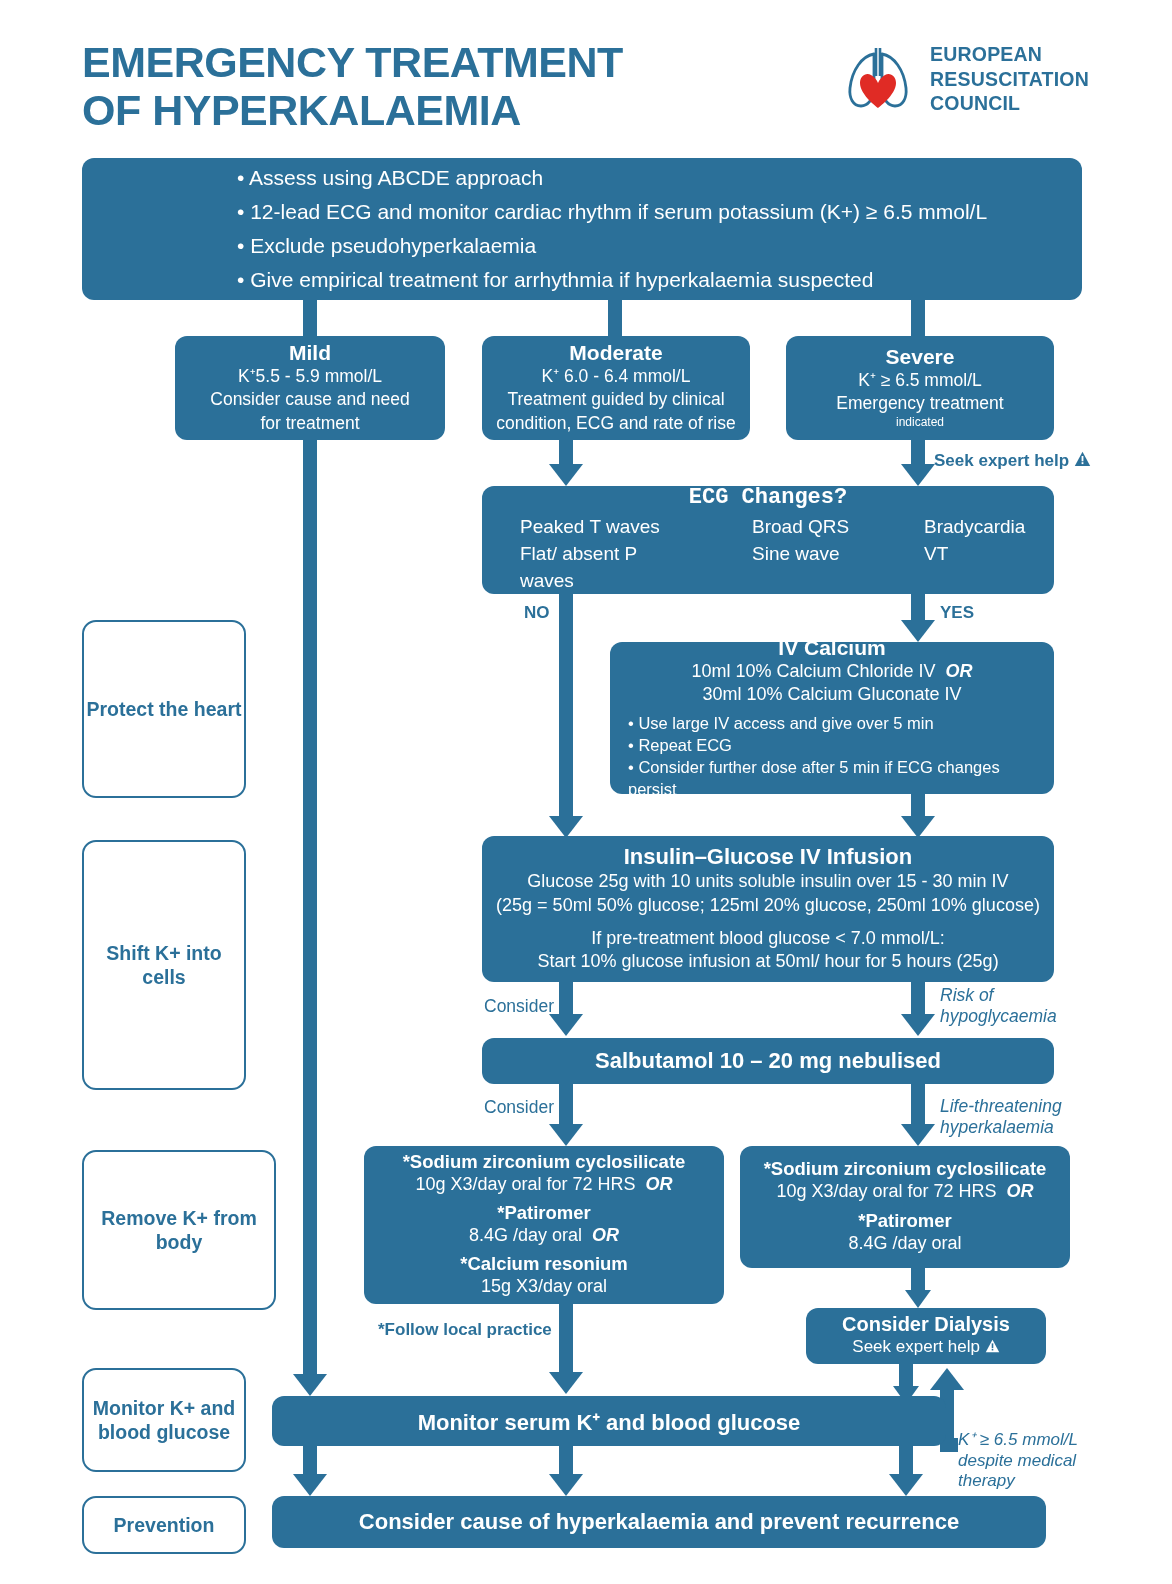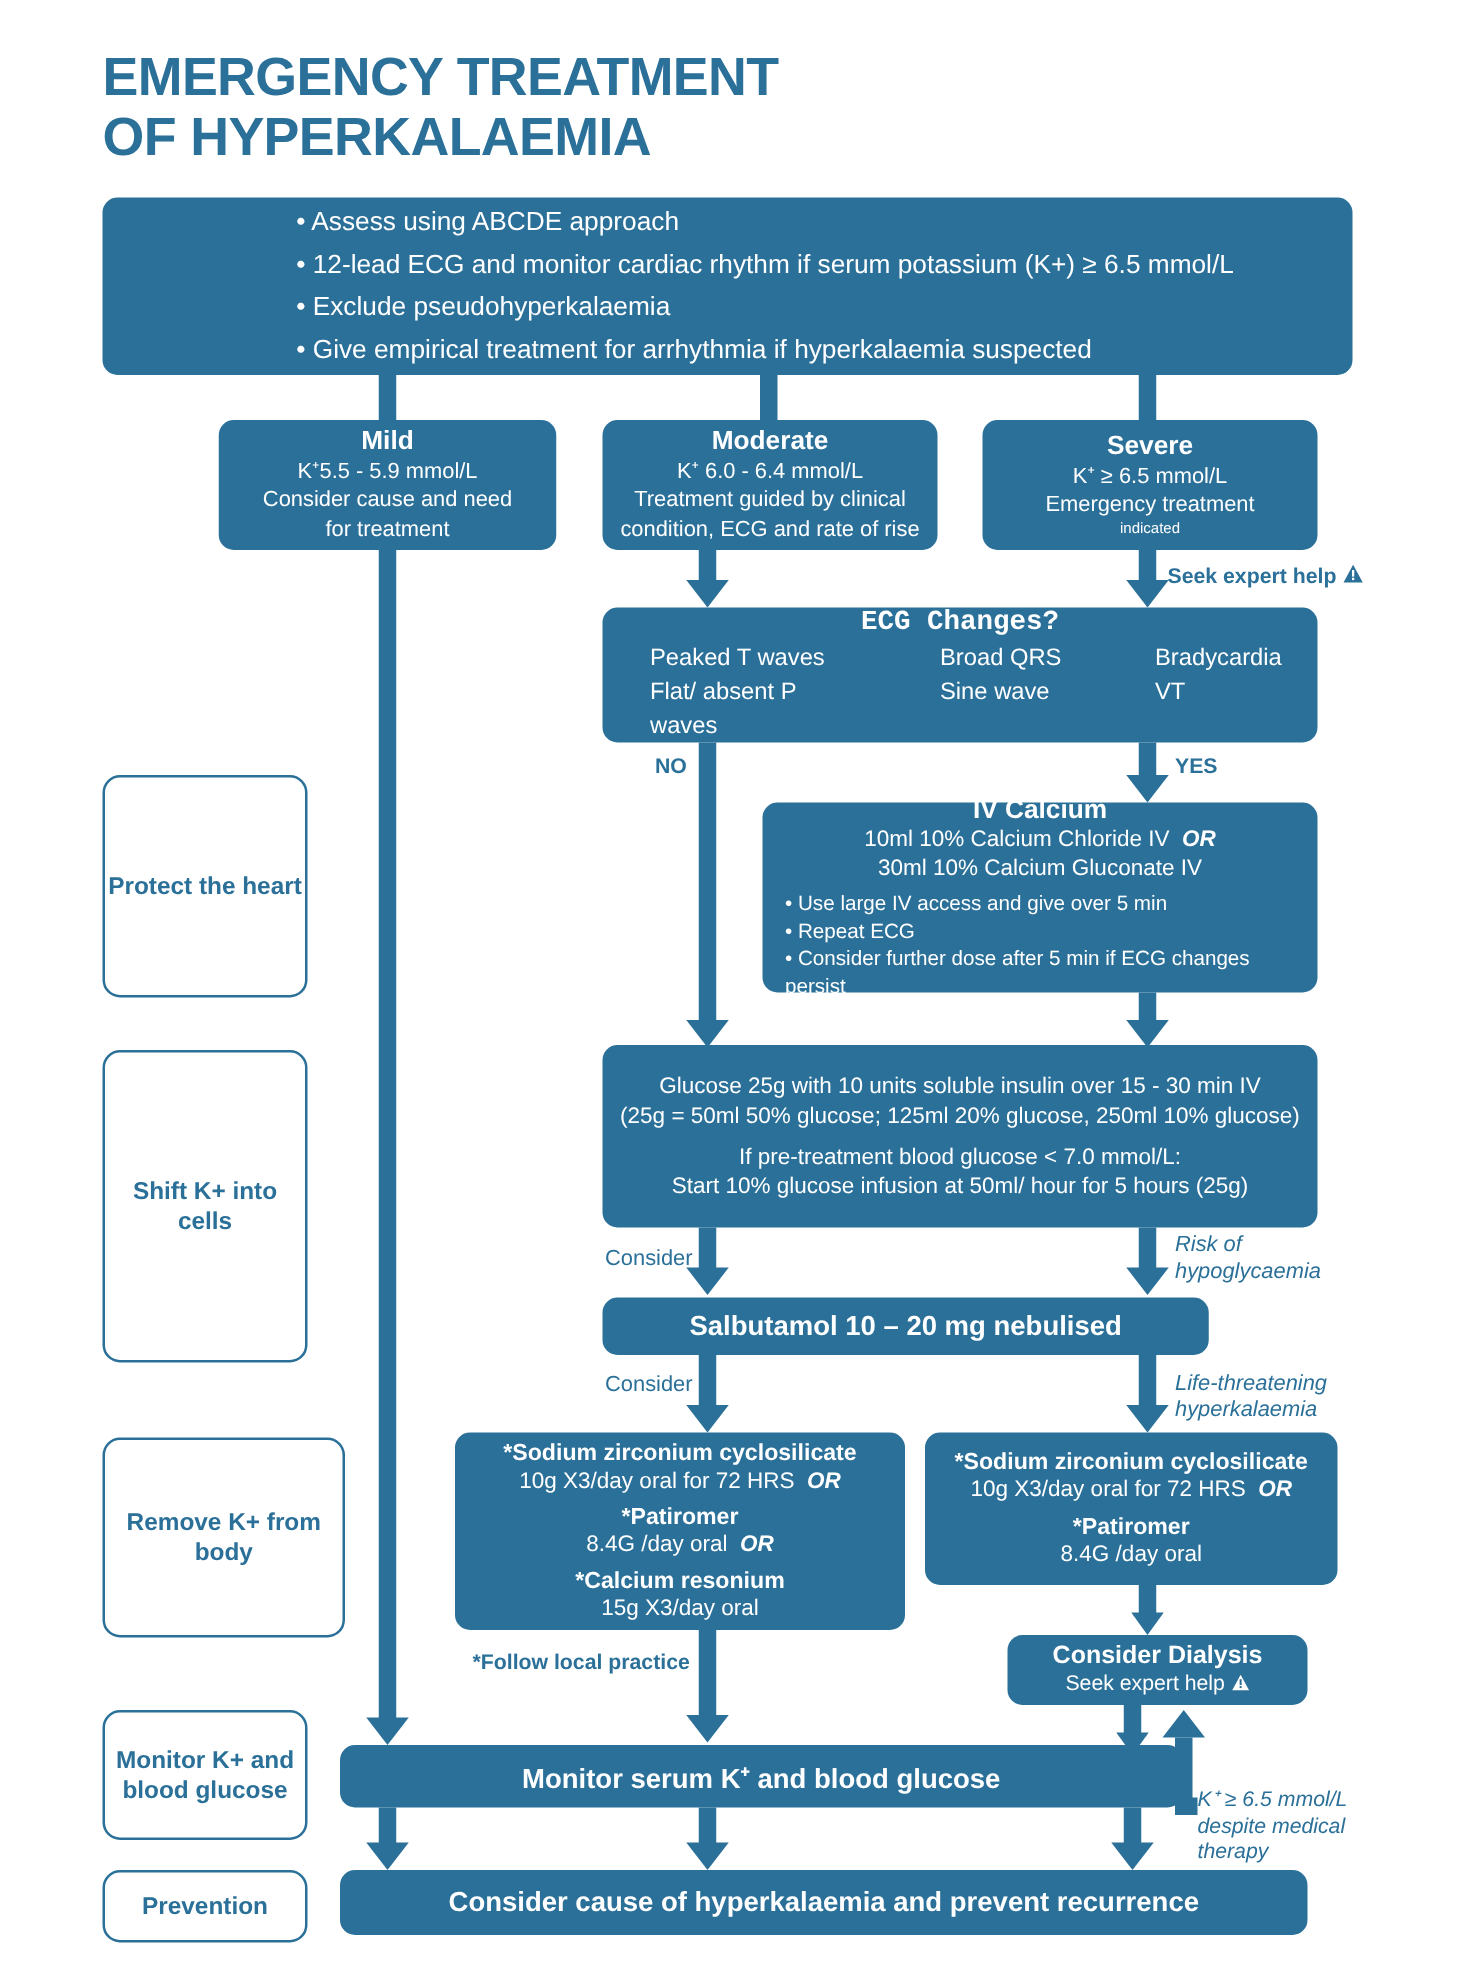--- a/index.html
+++ b/index.html
@@ -146,20 +146,35 @@
 </head>
 <body>
 
 <div id="page">
 
   <div class="title">
     <div>EMERGENCY TREATMENT</div>
     <div>OF HYPERKALAEMIA</div>
   </div>
 
+  <div class="logo-wrap">
+    <svg class="logo-mark" viewBox="0 0 76 78">
+      <path d="M36 8 L36 36" stroke="#2b7099" stroke-width="2.6" fill="none"></path>
+      <path d="M40 8 L40 36" stroke="#2b7099" stroke-width="2.6" fill="none"></path>
+      <path d="M34 14 C22 16, 12 30, 10 48 C9 58, 13 66, 21 66 C28 66, 33 59, 34 50 Z" fill="none" stroke="#2b7099" stroke-width="2.8" stroke-linejoin="round"></path>
+      <path d="M42 14 C54 16, 64 30, 66 48 C67 58, 63 66, 55 66 C48 66, 43 59, 42 50 Z" fill="none" stroke="#2b7099" stroke-width="2.8" stroke-linejoin="round"></path>
+      <path d="M38 68 C38 68, 20 55, 20 43 C20 36, 26 32, 31 35 C34 36.6, 37 40, 38 43
+               C39 40, 42 36.6, 45 35 C50 32, 56 36, 56 43 C56 55, 38 68, 38 68 Z" fill="#e02b25"></path>
+    </svg>
+    <div class="logo-text">
+      <div>EUROPEAN</div>
+      <div>RESUSCITATION</div>
+      <div>COUNCIL</div>
+    </div>
+  </div>
 
   <div class="bx" style="left:82px; top:158px; width:1000px; height:142px; align-items:flex-start; text-align:left; padding-left:155px;">
     <div class="ln" style="font-size:21px; line-height:1.62;">
       <div>• <span>Assess using ABCDE approach</span></div>
       <div>• <span>12-lead ECG and monitor cardiac rhythm if serum potassium (K+) ≥ 6.5 mmol/L</span></div>
       <div>• <span>Exclude pseudohyperkalaemia</span></div>
       <div>• <span>Give empirical treatment for arrhythmia if hyperkalaemia suspected</span></div>
     </div>
   </div>
 
@@ -242,36 +257,37 @@
       <div>• <span>Use large IV access and give over 5 min</span></div>
       <div>• <span>Repeat ECG</span></div>
       <div>• <span>Consider further dose after 5 min if ECG changes persist</span></div>
     </div>
   </div>
 
   <div class="shaft" style="left:911px; top:794px; width:14px; height:26px;"></div>
   <div class="head-down" style="left:901px; top:816px;"></div>
 
   <div class="bx" style="left:482px; top:836px; width:572px; height:146px;">
+    <div class="hd" style="font-size:22px;">Insulin–Glucose IV Infusion</div>
     <div class="ln" style="font-size:18px;">Glucose 25g with 10 units soluble insulin over 15 - 30 min IV</div>
     <div class="ln" style="font-size:18px;">(25g = 50ml 50% glucose; 125ml 20% glucose, 250ml 10% glucose)</div>
     <div class="spacer"></div>
     <div class="ln" style="font-size:18px;">If pre-treatment blood glucose &lt; 7.0 mmol/L:</div>
     <div class="ln" style="font-size:18px;">Start 10% glucose infusion at 50ml/ hour for 5 hours (25g)</div>
   </div>
 
   <div class="shaft" style="left:559px; top:982px; width:14px; height:36px;"></div>
   <div class="head-down" style="left:549px; top:1014px;"></div>
   <div class="cap reg" style="left:484px; top:996px;"><span>Consider</span></div>
 
   <div class="shaft" style="left:911px; top:982px; width:14px; height:36px;"></div>
   <div class="head-down" style="left:901px; top:1014px;"></div>
   <div class="cap reg multi" style="left:940px; top:985px; width:150px; line-height:1.22;"><span>Risk of hypoglycaemia</span></div>
 
-  <div class="bx" style="left:482px; top:1038px; width:485px; height:46px;">
+  <div class="bx" style="left:482px; top:1038px; width:572px; height:46px;">
     <div class="hd" style="font-size:22px;">Salbutamol 10 – 20 mg nebulised</div>
   </div>
 
   <div class="shaft" style="left:559px; top:1084px; width:14px; height:44px;"></div>
   <div class="head-down" style="left:549px; top:1124px;"></div>
   <div class="cap reg" style="left:484px; top:1097px;"><span>Consider</span></div>
 
   <div class="shaft" style="left:911px; top:1084px; width:14px; height:44px;"></div>
   <div class="head-down" style="left:901px; top:1124px;"></div>
   <div class="cap reg multi" style="left:940px; top:1096px; width:142px; line-height:1.22;"><span>Life-threatening hyperkalaemia</span></div>

